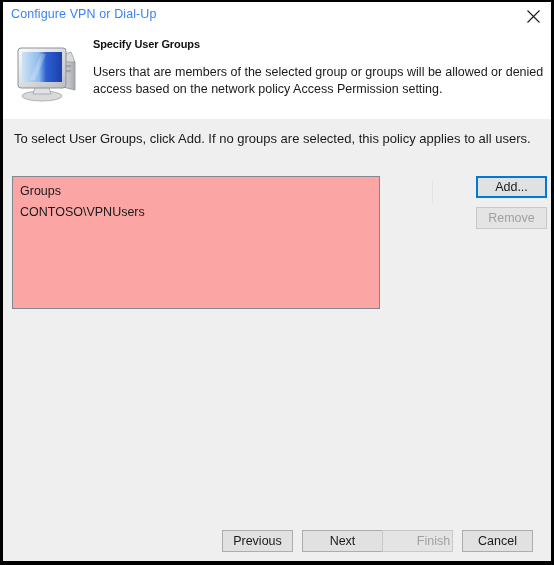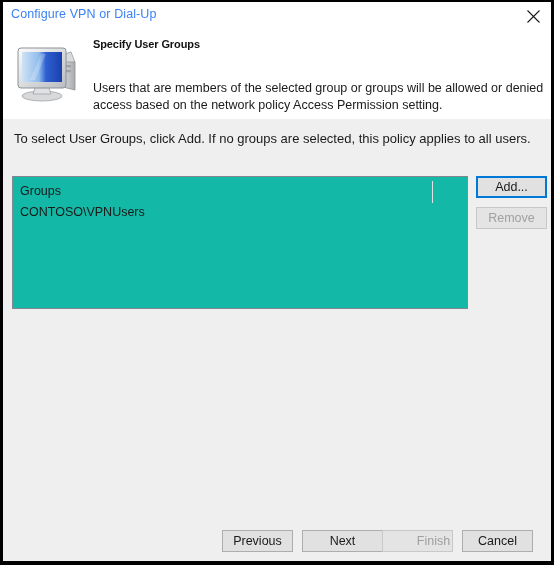--- a/index.html
+++ b/index.html
@@ -73,21 +73,21 @@
     left: 90px;
     top: 10px;
     font-size: 11px;
     font-weight: bold;
     color: #111111;
     letter-spacing: -0.1px;
   }
   .header-desc {
     position: absolute;
     left: 90px;
-    top: 52px;
+    top: 36px;
     width: 452px;
     font-size: 12.5px;
     line-height: 17px;
     color: #1a1a1a;
   }
   .header-sep {
     position: absolute;
     left: 0; right: 0;
     top: 116px;
     height: 1px;
@@ -110,23 +110,23 @@
     font-size: 13px;
     color: #1a1a1a;
     white-space: nowrap;
   }
 
   
   .listbox {
     position: absolute;
     left: 9px;
     top: 57px;
-    width: 456px;
+    width: 368px;
     height: 133px;
-    background: #14b8a6;
+    background: #fca5a5;
     border: 1px solid #828790;
   }
   .list-col-divider {
     position: absolute;
     left: 419px;
     top: 4px;
     width: 1px;
     height: 22px;
     background: #e2e2e2;
   }

